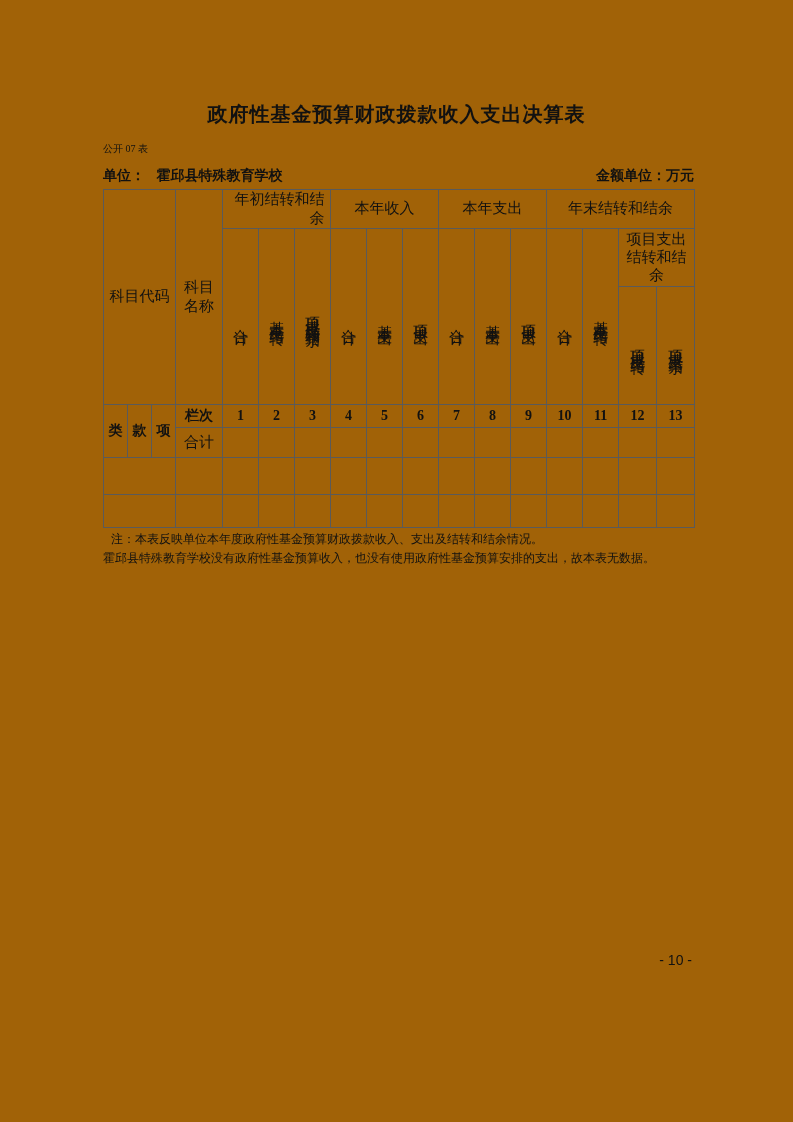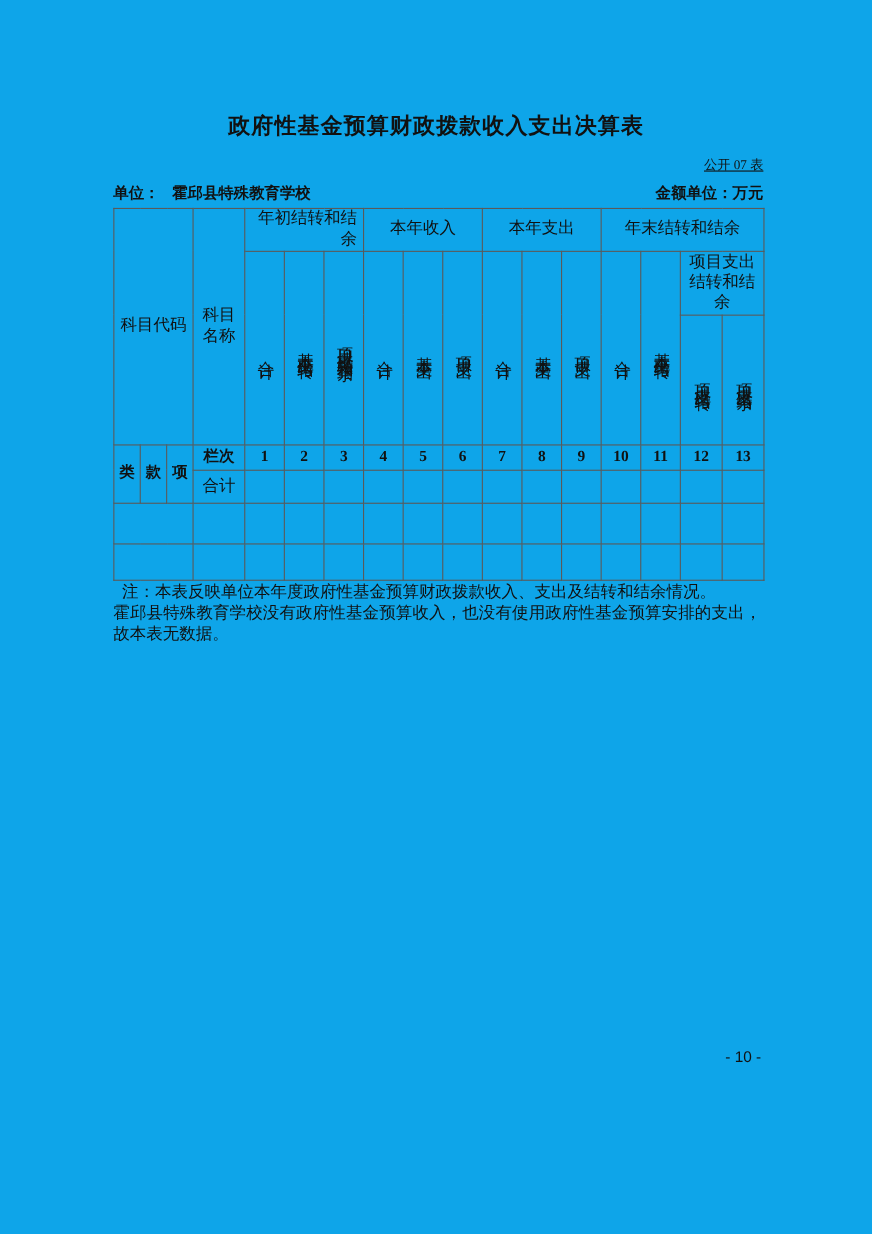--- a/index.html
+++ b/index.html
@@ -2,43 +2,41 @@
 <html><head>
 <meta charset="utf-8">
 <style>
   * { margin: 0; padding: 0; box-sizing: border-box; }
   html, body { background: #e8e8e8; }
   .page {
     position: relative;
     width: 793px;
     height: 1122px;
     margin: 0 auto;
-    background: #0ea5e9;
+    background: #a16207;
     color: #111111;
     font-family: "Liberation Serif", "DejaVu Serif", serif;
     overflow: hidden;
   }
   .doc-title {
     position: absolute;
     top: 101px;
     left: 0;
     width: 100%;
     text-align: center;
     font-size: 20px;
     font-weight: bold;
     letter-spacing: 1px;
   }
   .form-no {
     position: absolute;
     top: 142px;
     left: 103px;
     width: 591px;
-    text-align: right;
-    font-size: 12px;
-    text-decoration: underline;
+    font-size: 10px;
   }
   .unit-line {
     position: absolute;
     top: 167px;
     left: 103px;
     width: 591px;
     font-size: 14px;
     font-weight: bold;
   }
   .unit-name { margin-left: 8px; }
@@ -77,21 +75,21 @@
     font-size: 15px;
   }
   .w2 { display: inline-block; max-width: 34px; }
   .w6 { display: inline-block; max-width: 96px; text-align: right; }
   .w4 { display: inline-block; max-width: 64px; line-height: 1.2; }
   .notes {
     position: absolute;
     top: 530px;
     left: 103px;
     width: 589px;
-    font-size: 15px;
+    font-size: 12px;
     line-height: 19px;
     text-align: justify;
   }
   .note-first { text-indent: 8px; }
   .page-number {
     position: absolute;
     top: 952px;
     left: 103px;
     width: 591px;
     text-align: right;

